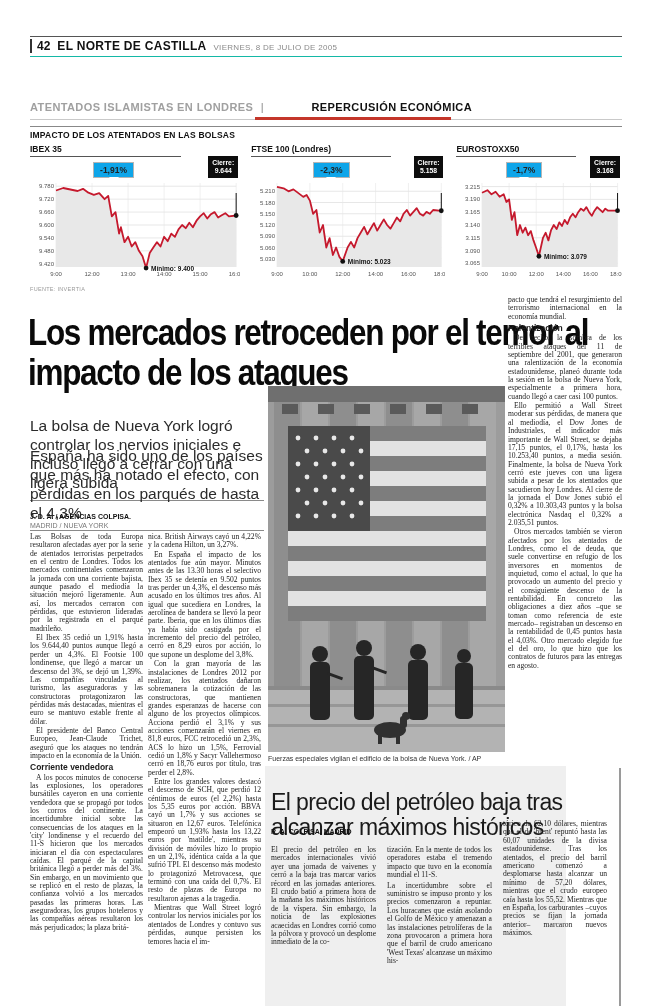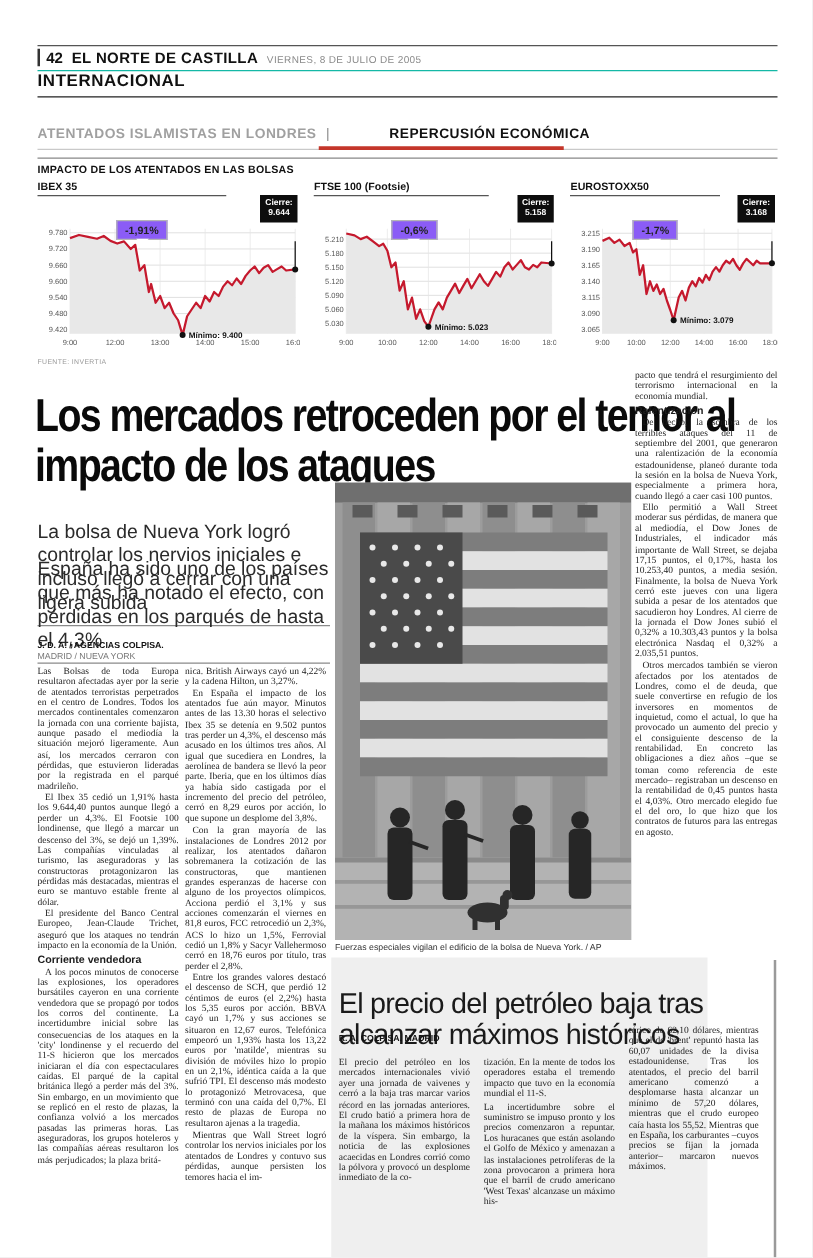--- a/index.html
+++ b/index.html
@@ -23,21 +23,21 @@
   
   .charts-box{position:absolute;left:30px;top:126px;width:592px;border-top:1px solid #888;padding-top:3px;}
   .charts-title{font-weight:700;font-size:8.5px;letter-spacing:.2px;}
   .panels{display:flex;gap:11px;margin-top:4px;}
   .panel{position:relative;}
   .panel.p0{width:212px;}.panel.p1{width:196px;}.panel.p2{width:167px;}
   .panel-label{font-weight:700;font-size:8.5px;border-bottom:1px solid #555;width:72%;
                padding-bottom:2px;margin-bottom:14px;}
   .cierre-box{position:absolute;right:2px;top:12px;background:#0d0d0d;color:#fff;text-align:center;
               font-weight:700;font-size:6.8px;line-height:8px;padding:3px 4px;z-index:3;}
-  .pct-callout{position:absolute;top:32px;background:#8b5cf6;border:1px solid #b5b5b5;color:#222;
+  .pct-callout{position:absolute;top:18px;background:#0ea5e9;border:1px solid #b5b5b5;color:#222;
                font-weight:700;font-size:8.5px;padding:2px 6px;z-index:3;}
   .pct-callout:after{content:"";position:absolute;left:50%;margin-left:-5px;bottom:-6px;
                border-left:5px solid transparent;border-right:5px solid transparent;
                border-top:6px solid #fff;}
   .chart-source{font-size:5.5px;color:#9a9a9a;margin-top:3px;letter-spacing:.3px;}
   
   .headline{position:absolute;left:28px;top:288px;width:118%;font-weight:700;font-size:37px;
             line-height:40px;letter-spacing:-1.5px;transform:scaleX(.85);transform-origin:0 0;color:#0a0a0a;}
   .deck{position:absolute;left:30px;width:234px;font-size:15.5px;line-height:19px;color:#2b2b2b;
         border-bottom:1px solid #8a8a8a;padding-bottom:8px;}
@@ -74,21 +74,20 @@
 </head>
 <body>
 
 <div class="page">
 
   <div class="folio">
     <span class="num">42</span>
     <span class="masthead">EL NORTE DE CASTILLA</span>
     <span class="date">VIERNES, 8 DE JULIO DE 2005</span>
   </div>
-  <div class="section">INTERNACIONAL</div>
 
   <div class="kicker">
     <span class="series">ATENTADOS ISLAMISTAS EN LONDRES</span>
     <span class="sep">|</span>
     <span class="topic">REPERCUSIÓN ECONÓMICA</span>
   </div>
   <div class="kicker-accent" style="background: rgb(196, 54, 42);"></div>
 
   <div class="charts-box">
     <div class="charts-title">IMPACTO DE LOS ATENTADOS EN LAS BOLSAS</div>
@@ -123,21 +122,21 @@
             <line x1="206.15625" y1="12" x2="206.15625" y2="96" stroke="#e6e6e6" stroke-width="0.6"></line>
             <text x="206.15625" y="105" text-anchor="middle" font-size="6" fill="#555">16:00</text>
             <polygon points="26.0,19.5 33.2,17.0 40.4,18.5 47.6,20.0 53.0,17.8 58.4,21.7 63.8,23.8 69.2,22.1 74.6,28.2 78.2,24.9 81.8,45.4 85.5,41.1 89.1,62.6 90.9,56.2 94.5,71.2 98.1,65.8 101.7,75.5 105.3,71.2 108.9,79.8 112.5,85.2 116.1,97.1 119.7,82.0 123.3,76.6 126.9,71.2 130.5,75.5 134.1,65.8 137.7,70.2 141.3,62.6 144.9,65.8 148.5,58.3 152.1,54.0 155.7,57.2 159.3,51.8 162.9,56.2 166.5,49.7 170.1,45.4 173.7,42.2 177.3,47.5 180.9,43.2 184.5,41.1 188.1,46.5 191.7,44.3 195.3,42.2 198.9,45.4 206.2,44.5 206.15625,96 26,96" fill="#e8e8e8"></polygon>
             <polyline points="26.0,19.5 33.2,17.0 40.4,18.5 47.6,20.0 53.0,17.8 58.4,21.7 63.8,23.8 69.2,22.1 74.6,28.2 78.2,24.9 81.8,45.4 85.5,41.1 89.1,62.6 90.9,56.2 94.5,71.2 98.1,65.8 101.7,75.5 105.3,71.2 108.9,79.8 112.5,85.2 116.1,97.1 119.7,82.0 123.3,76.6 126.9,71.2 130.5,75.5 134.1,65.8 137.7,70.2 141.3,62.6 144.9,65.8 148.5,58.3 152.1,54.0 155.7,57.2 159.3,51.8 162.9,56.2 166.5,49.7 170.1,45.4 173.7,42.2 177.3,47.5 180.9,43.2 184.5,41.1 188.1,46.5 191.7,44.3 195.3,42.2 198.9,45.4 206.2,44.5" fill="none" stroke="#c5192d" stroke-width="1.8" stroke-linejoin="round"></polyline>
             <circle cx="116.078125" cy="97.07692307692307" r="2.4" fill="#111"></circle>
             <text x="121.078125" y="99.57692307692307" font-size="6.5" font-weight="bold" fill="#111">Mínimo: 9.400</text>
             <line x1="206.15625" y1="44.52307692307692" x2="206.15625" y2="22" stroke="#111" stroke-width="1"></line>
             <circle cx="206.15625" cy="44.52307692307692" r="2.4" fill="#111"></circle>
           </svg><div class="cierre-box"><span>Cierre:</span><br><span>9.644</span></div><div class="pct-callout" style="left: 30%;">-1,91%</div></div>
       <div class="panel p1">
-        <div class="panel-label">FTSE 100 (Footsie)</div>
+        <div class="panel-label">FTSE 100 (Londres)</div>
       <svg width="194.296875" height="108">
             <line x1="26" y1="20.25" x2="190.296875" y2="20.25" stroke="#dcdcdc" stroke-width="0.7"></line>
             <text x="24" y="22.25" text-anchor="end" font-size="6" fill="#555">5.210</text>
             <line x1="26" y1="31.5" x2="190.296875" y2="31.5" stroke="#dcdcdc" stroke-width="0.7"></line>
             <text x="24" y="33.5" text-anchor="end" font-size="6" fill="#555">5.180</text>
             <line x1="26" y1="42.75" x2="190.296875" y2="42.75" stroke="#dcdcdc" stroke-width="0.7"></line>
             <text x="24" y="44.75" text-anchor="end" font-size="6" fill="#555">5.150</text>
             <line x1="26" y1="54" x2="190.296875" y2="54" stroke="#dcdcdc" stroke-width="0.7"></line>
             <text x="24" y="56" text-anchor="end" font-size="6" fill="#555">5.120</text>
             <line x1="26" y1="65.25" x2="190.296875" y2="65.25" stroke="#dcdcdc" stroke-width="0.7"></line>
@@ -157,21 +156,21 @@
             <line x1="157.4375" y1="12" x2="157.4375" y2="96" stroke="#e6e6e6" stroke-width="0.6"></line>
             <text x="157.4375" y="105" text-anchor="middle" font-size="6" fill="#555">16:00</text>
             <line x1="190.296875" y1="12" x2="190.296875" y2="96" stroke="#e6e6e6" stroke-width="0.6"></line>
             <text x="190.296875" y="105" text-anchor="middle" font-size="6" fill="#555">18:00</text>
             <polygon points="26.0,15.8 32.6,17.3 37.5,20.3 42.4,18.4 47.4,22.1 52.3,25.9 55.6,24.0 58.9,29.6 62.1,42.8 65.4,39.0 68.7,61.5 72.0,54.0 75.3,76.5 78.6,67.1 81.9,84.0 85.1,76.5 88.4,85.9 91.7,90.4 96.6,76.5 99.9,70.9 103.2,76.5 106.5,67.1 109.8,61.5 113.1,55.9 116.4,63.4 119.6,57.7 122.9,52.1 126.2,59.6 129.5,54.0 132.8,48.4 136.1,54.0 139.4,57.7 142.7,52.1 145.9,46.5 149.2,50.3 152.5,42.8 155.8,39.0 159.1,44.6 162.4,40.9 165.7,37.1 168.9,42.8 172.2,44.6 175.5,40.9 178.8,42.8 182.1,39.0 190.3,39.8 190.296875,96 26,96" fill="#e8e8e8"></polygon>
             <polyline points="26.0,15.8 32.6,17.3 37.5,20.3 42.4,18.4 47.4,22.1 52.3,25.9 55.6,24.0 58.9,29.6 62.1,42.8 65.4,39.0 68.7,61.5 72.0,54.0 75.3,76.5 78.6,67.1 81.9,84.0 85.1,76.5 88.4,85.9 91.7,90.4 96.6,76.5 99.9,70.9 103.2,76.5 106.5,67.1 109.8,61.5 113.1,55.9 116.4,63.4 119.6,57.7 122.9,52.1 126.2,59.6 129.5,54.0 132.8,48.4 136.1,54.0 139.4,57.7 142.7,52.1 145.9,46.5 149.2,50.3 152.5,42.8 155.8,39.0 159.1,44.6 162.4,40.9 165.7,37.1 168.9,42.8 172.2,44.6 175.5,40.9 178.8,42.8 182.1,39.0 190.3,39.8" fill="none" stroke="#c5192d" stroke-width="1.8" stroke-linejoin="round"></polyline>
             <circle cx="91.71875" cy="90.375" r="2.4" fill="#111"></circle>
             <text x="96.71875" y="92.875" font-size="6.5" font-weight="bold" fill="#111">Mínimo: 5.023</text>
             <line x1="190.296875" y1="39.75" x2="190.296875" y2="22" stroke="#111" stroke-width="1"></line>
             <circle cx="190.296875" cy="39.75" r="2.4" fill="#111"></circle>
-          </svg><div class="cierre-box"><span>Cierre:</span><br><span>5.158</span></div><div class="pct-callout" style="left: 32%;">-0,6%</div></div>
+          </svg><div class="cierre-box"><span>Cierre:</span><br><span>5.158</span></div><div class="pct-callout" style="left: 32%;">-2,3%</div></div>
       <div class="panel p2">
         <div class="panel-label">EUROSTOXX50</div>
       <svg width="165.546875" height="108">
             <line x1="26" y1="15.585365853658537" x2="161.546875" y2="15.585365853658537" stroke="#dcdcdc" stroke-width="0.7"></line>
             <text x="24" y="17.585365853658537" text-anchor="end" font-size="6" fill="#555">3.215</text>
             <line x1="26" y1="28.390243902439025" x2="161.546875" y2="28.390243902439025" stroke="#dcdcdc" stroke-width="0.7"></line>
             <text x="24" y="30.390243902439025" text-anchor="end" font-size="6" fill="#555">3.190</text>
             <line x1="26" y1="41.195121951219505" x2="161.546875" y2="41.195121951219505" stroke="#dcdcdc" stroke-width="0.7"></line>
             <text x="24" y="43.195121951219505" text-anchor="end" font-size="6" fill="#555">3.165</text>
             <line x1="26" y1="54" x2="161.546875" y2="54" stroke="#dcdcdc" stroke-width="0.7"></line>

